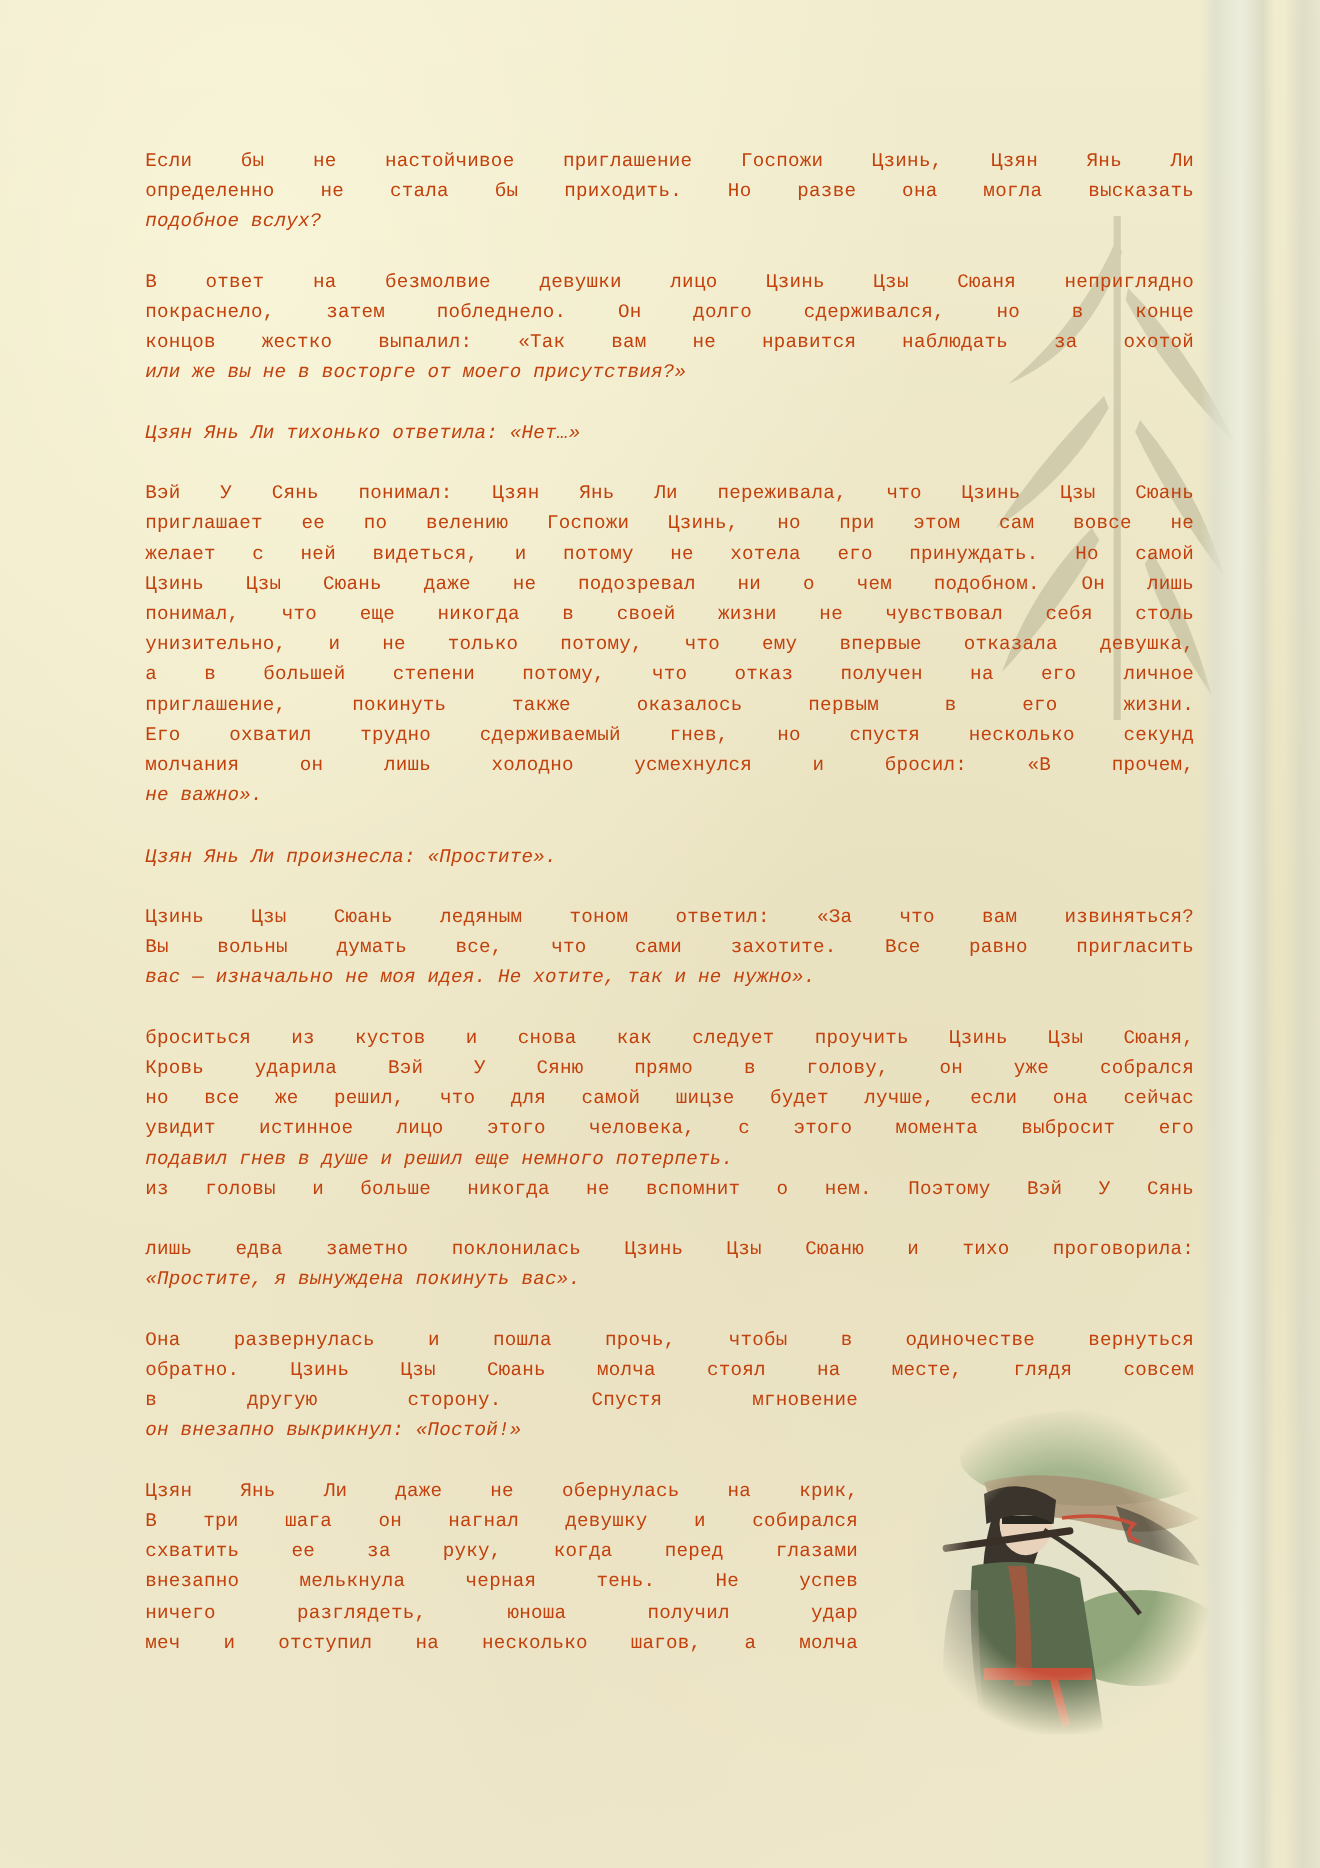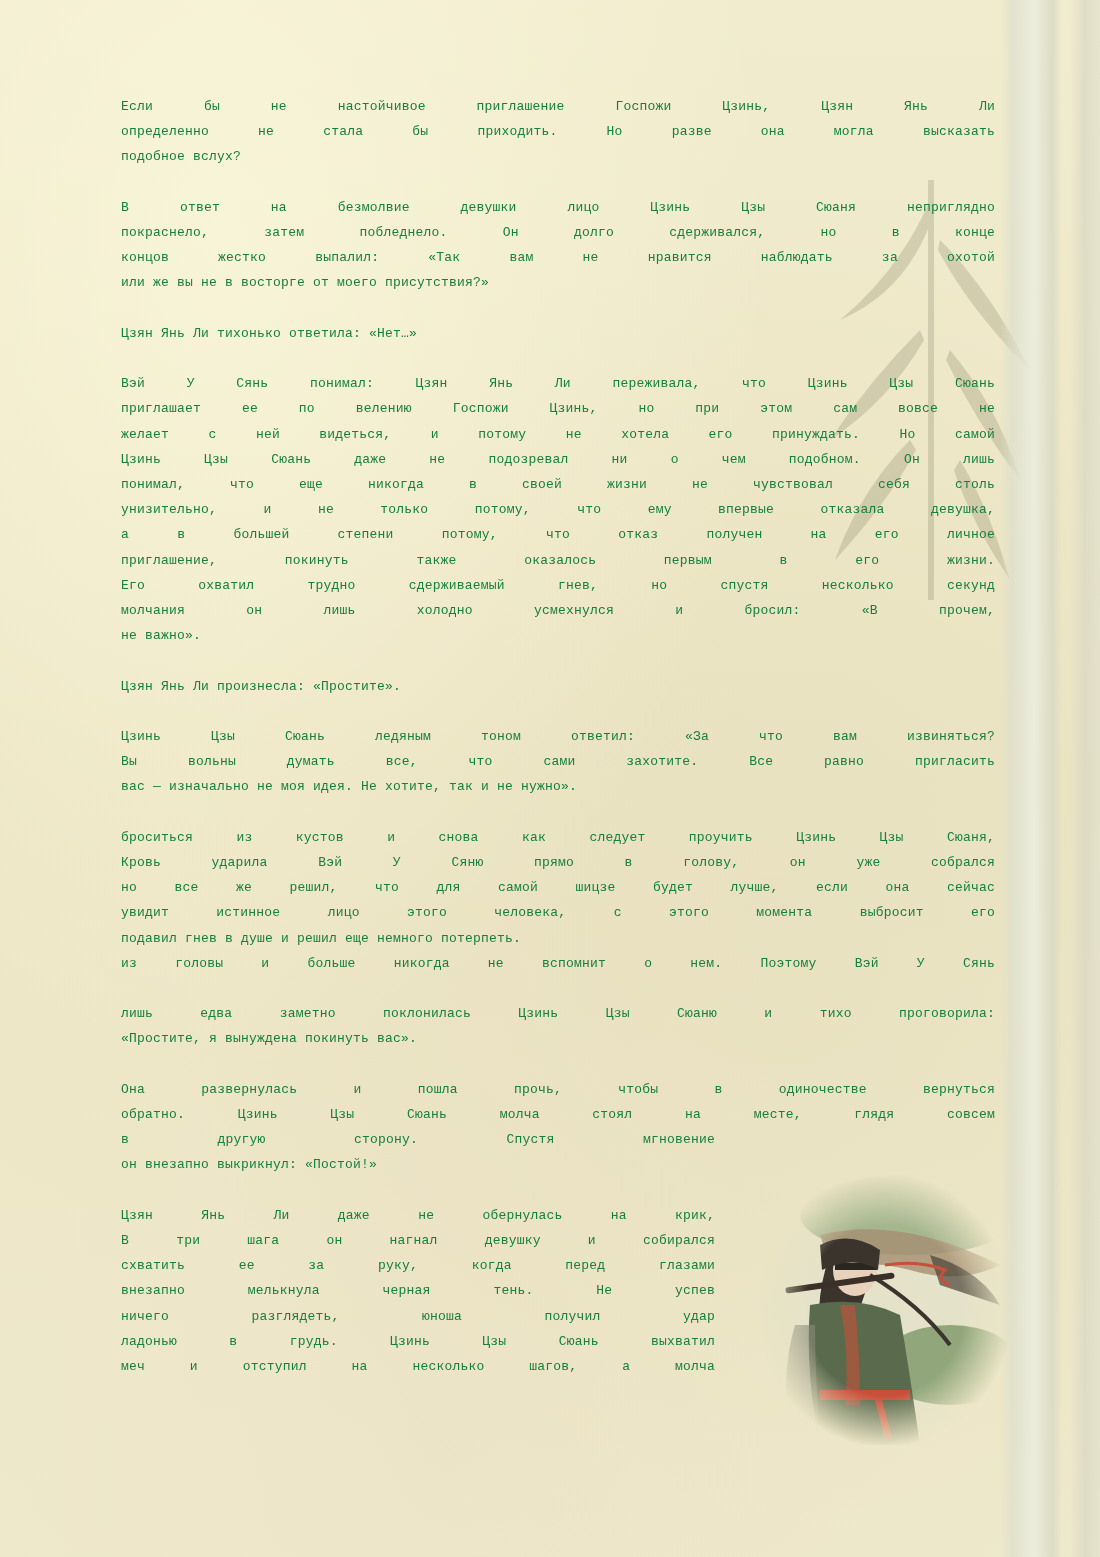--- a/index.html
+++ b/index.html
@@ -61,39 +61,40 @@
       left: 760px;
       top: 1175px;
       width: 250px;
       height: 270px;
       -webkit-mask-image: radial-gradient(ellipse at 50% 50%, #000 45%, transparent 72%);
       mask-image: radial-gradient(ellipse at 50% 50%, #000 45%, transparent 72%);
     }
     .text-block {
       position: absolute;
       left: 121px;
-      top: 94px;
+      top: 122px;
       width: 874px;
-      color: #15803d;
-      font-size: 13px;
+      color: #c2410c;
+      font-size: 16px;
       line-height: 25.2px;
       text-align: justify;
       letter-spacing: 0.2px;
     }
     .para {
       margin: 0 0 25.2px 0;
     }
     .para .line {
       display: block;
       text-align: justify;
       text-align-last: justify;
       white-space: normal;
     }
     .para .line.last {
       text-align-last: left;
+      font-style: italic;
     }
     .narrow .line {
       width: 594px;
     }
   </style>
 </head>
 <body>
 
 <div class="page"></div>
 
@@ -185,16 +186,15 @@
     <span class="line" style="width:auto">обратно. Цзинь Цзы Сюань молча стоял на месте, глядя совсем</span>
     <span class="line">в другую сторону. Спустя мгновение</span>
     <span class="line last">он внезапно выкрикнул: «Постой!»</span>
   </p>
   <p class="para narrow">
     <span class="line">Цзян Янь Ли даже не обернулась на крик,</span>
     <span class="line">В три шага он нагнал девушку и собирался</span>
     <span class="line">схватить ее за руку, когда перед глазами</span>
     <span class="line">внезапно мелькнула черная тень. Не успев</span>
     <span class="line">ничего разглядеть, юноша получил удар</span>
-    <span class="line">ладонью в грудь. Цзинь Цзы Сюань выхватил</span>
     <span class="line">меч и отступил на несколько шагов, а молча</span>
   </p>
 </div>
 
 </body></html>

